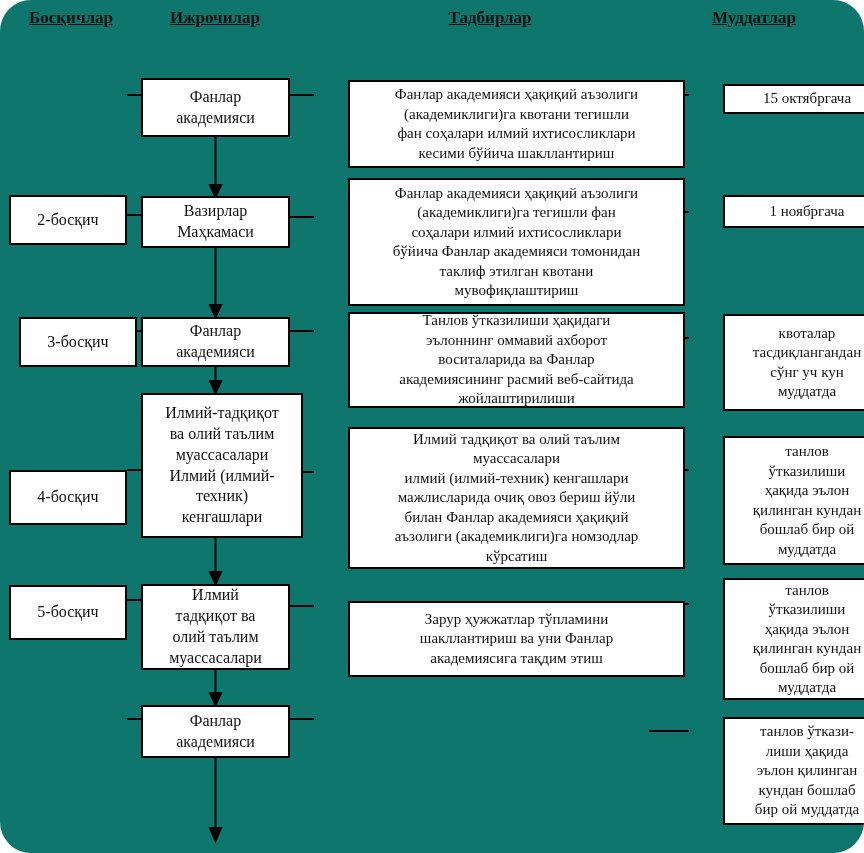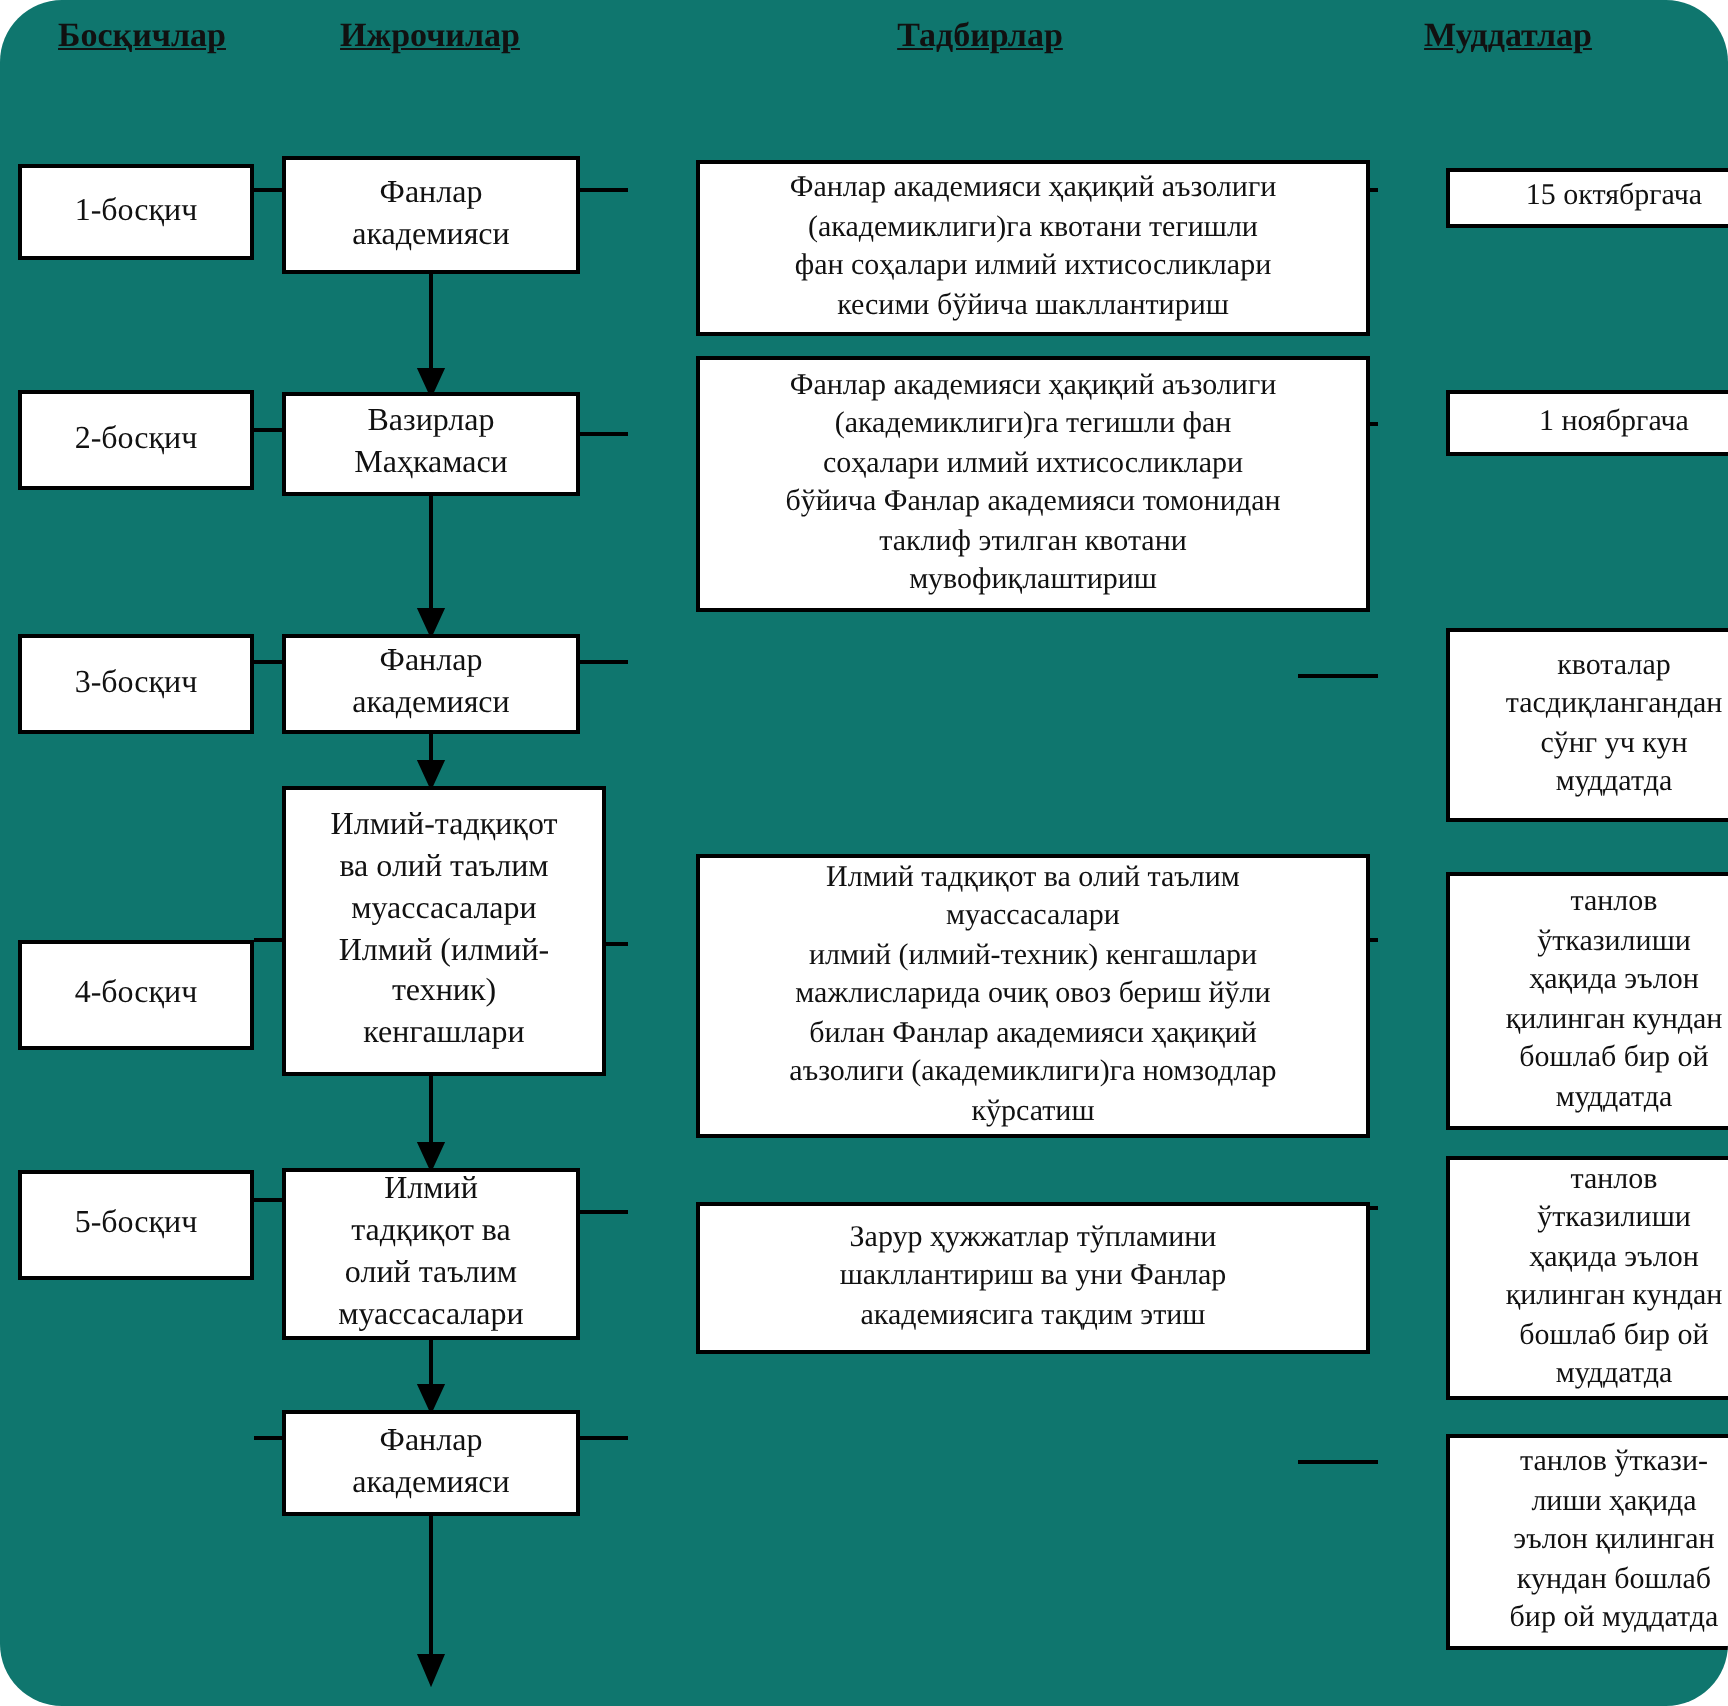--- a/index.html
+++ b/index.html
@@ -77,43 +77,47 @@
           <polygon points="215.5,841 210,828 221,828"></polygon>
         </g>
     </g>
   </svg>
 
   <div class="hdr" style="left:71px">Босқичлар</div>
   <div class="hdr" style="left:215px">Ижрочилар</div>
   <div class="hdr" style="left:490px">Тадбирлар</div>
   <div class="hdr" style="left:754px">Муддатлар</div>
 
-  <div class="box stage" style="left:9px;top:82px;width:118px;height:48px">1-босқич</div>
   <div class="box exec" style="left:141px;top:78px;width:149px;height:59px">Фанлар
 академияси</div>
   <div class="box act" style="left:313px;top:80px;width:337px;height:88px">Фанлар академияси ҳақиқий аъзолиги
 (академиклиги)га квотани тегишли
 фан соҳалари илмий ихтисосликлари
 кесими бўйича шакллантириш</div>
   <div class="box dl" style="left:688px;top:84px;width:168px;height:30px">15 октябргача</div>
 
   <div class="box stage" style="left:9px;top:195px;width:118px;height:50px">2-босқич</div>
   <div class="box exec" style="left:141px;top:196px;width:149px;height:52px">Вазирлар
 Маҳкамаси</div>
   <div class="box act" style="left:313px;top:178px;width:337px;height:128px">Фанлар академияси ҳақиқий аъзолиги
 (академиклиги)га тегишли фан
 соҳалари илмий ихтисосликлари
 бўйича Фанлар академияси томонидан
 таклиф этилган квотани
 мувофиқлаштириш</div>
   <div class="box dl" style="left:688px;top:195px;width:168px;height:33px">1 ноябргача</div>
 
-  <div class="box stage" style="left:9px;top:317px;width:118px;height:50px">3-босқич</div>
+  <div class="box stage" style="left:19px;top:317px;width:118px;height:50px">3-босқич</div>
   <div class="box exec" style="left:141px;top:317px;width:149px;height:50px">Фанлар
 академияси</div>
+  <div class="box act" style="left:313px;top:312px;width:337px;height:96px">Танлов ўтказилиши ҳақидаги
+эълоннинг оммавий ахборот
+воситаларида ва Фанлар
+академиясининг расмий веб-сайтида
+жойлаштирилиши</div>
   <div class="box dl" style="left:688px;top:314px;width:168px;height:97px">квоталар
 тасдиқлангандан
 сўнг уч кун
 муддатда</div>
 
   <div class="box stage" style="left:9px;top:470px;width:118px;height:55px">4-босқич</div>
   <div class="box exec" style="left:141px;top:393px;width:162px;height:145px">Илмий-тадқиқот
 ва олий таълим
 муассасалари
 Илмий (илмий-

